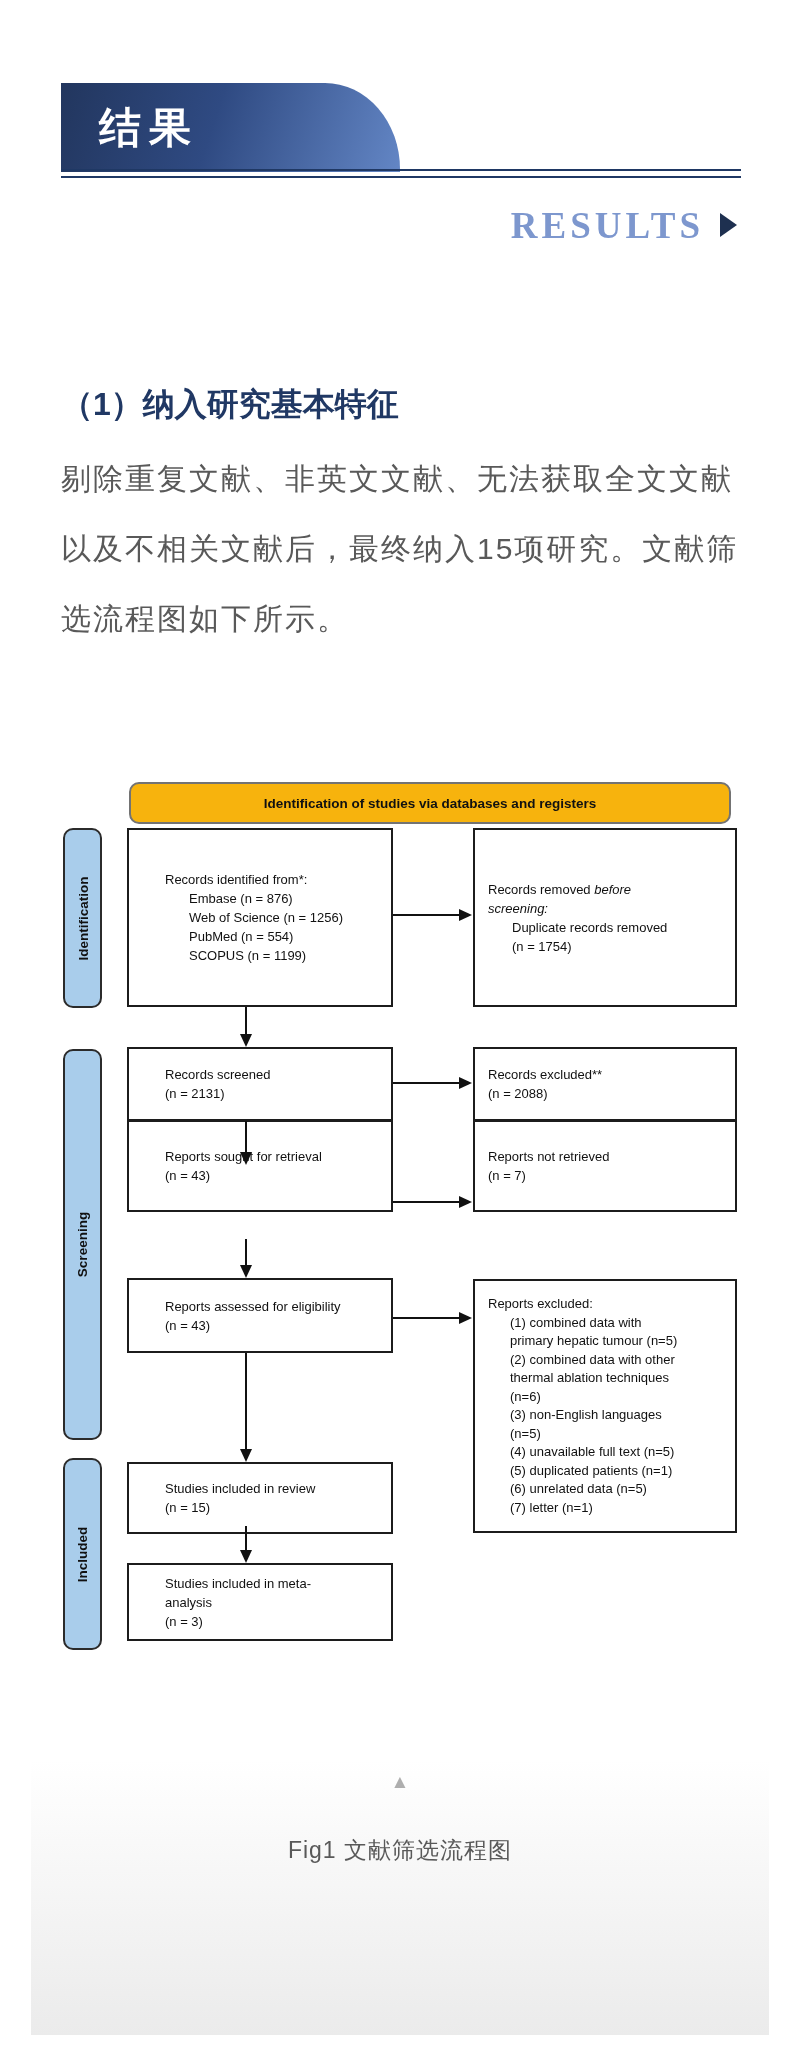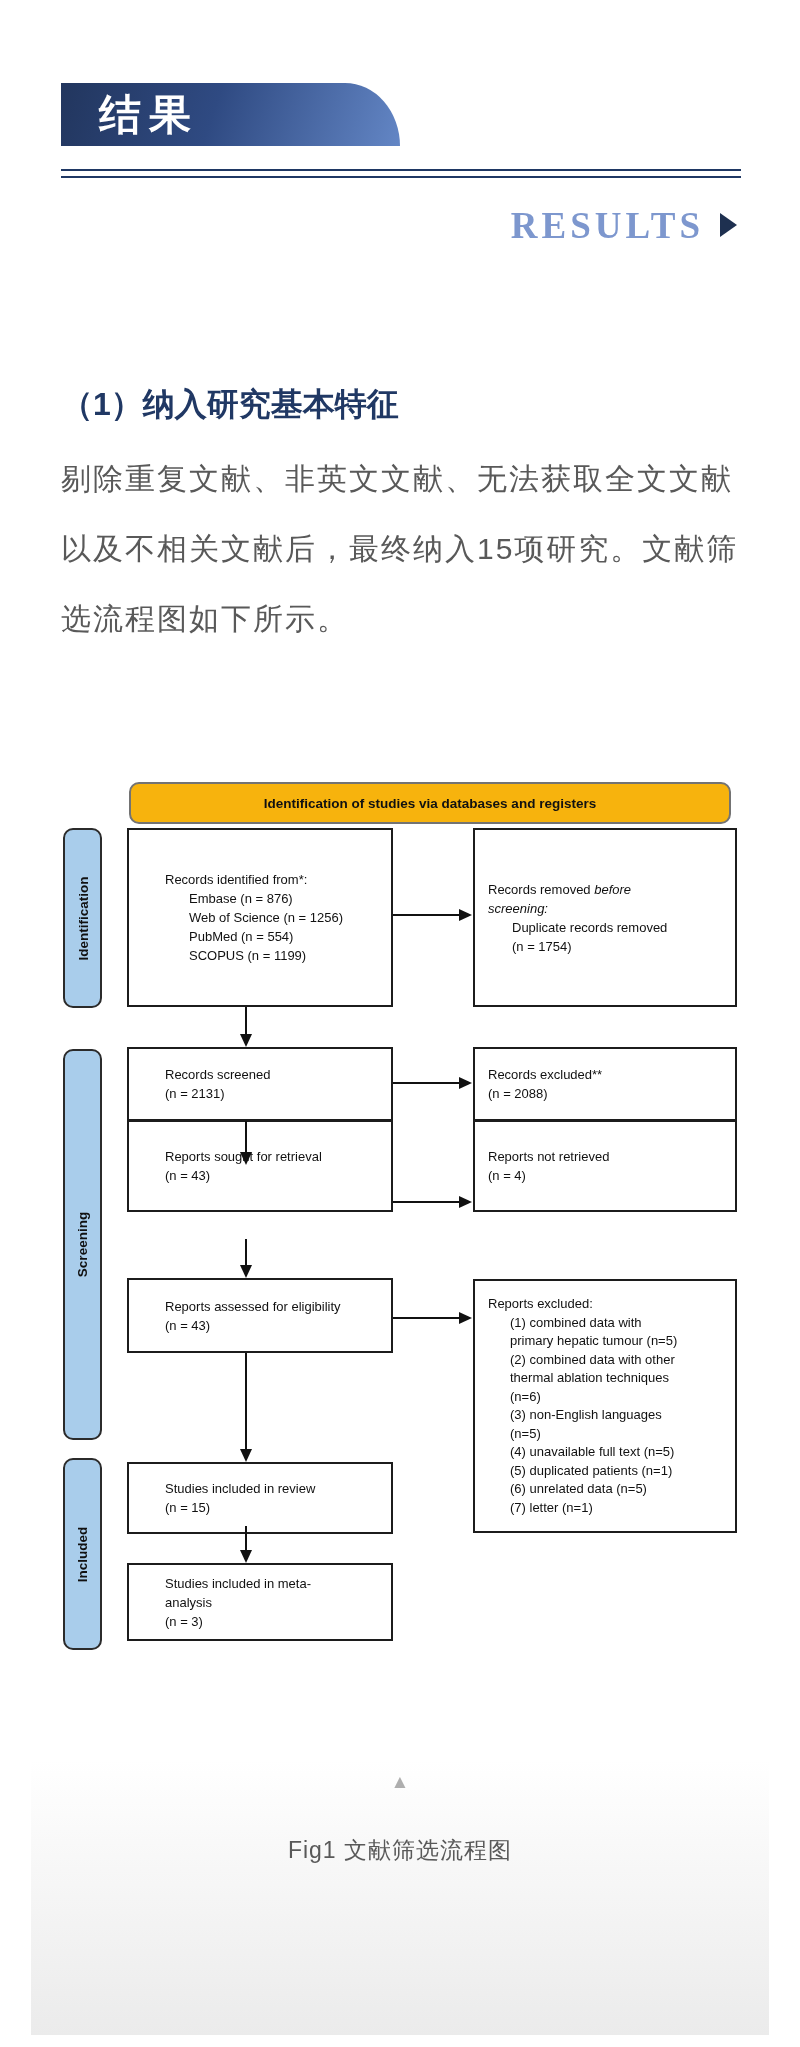--- a/index.html
+++ b/index.html
@@ -4,21 +4,21 @@
 <style>
   * { margin:0; padding:0; box-sizing:border-box; }
   html,body { background:#ffffff; }
   .page {
     position:relative; width:800px; height:2047px; margin:0 auto;
     background:#ffffff; overflow:hidden;
     font-family:"Liberation Sans","DejaVu Sans",sans-serif;
   }
   
   .banner {
-    position:absolute; left:61px; top:83px; width:339px; height:63px;
+    position:absolute; left:61px; top:83px; width:339px; height:89px;
     background:linear-gradient(108deg,#22365E 0%,#2F4A82 45%,#6386C5 100%);
     border-top-right-radius:75px 86px;
     display:flex; align-items:center;
   }
   .banner-title {
     color:#ffffff; font-family:"Liberation Serif","DejaVu Serif",serif;
     font-weight:bold; font-size:42px; letter-spacing:8px; margin-left:38px;
     line-height:1;
   }
   .rule { position:absolute; left:61px; width:680px; height:2px; background:#1F3864; }
@@ -194,21 +194,21 @@
         <div class="ind">(n = 1754)</div>
       </div>
 
       <div class="fbox col-right b2">
         <div>Records excluded**</div>
         <div>(n = 2088)</div>
       </div>
 
       <div class="fbox col-right b3">
         <div>Reports not retrieved</div>
-        <div>(n = 4)</div>
+        <div>(n = 7)</div>
       </div>
 
       <div class="fbox col-right r4">
         <div>Reports excluded:</div>
         <div class="ind2">(1) combined data with</div>
         <div class="ind2">primary hepatic tumour (n=5)</div>
         <div class="ind2">(2) combined data with other</div>
         <div class="ind2">thermal ablation techniques</div>
         <div class="ind2">(n=6)</div>
         <div class="ind2">(3) non-English languages</div>

